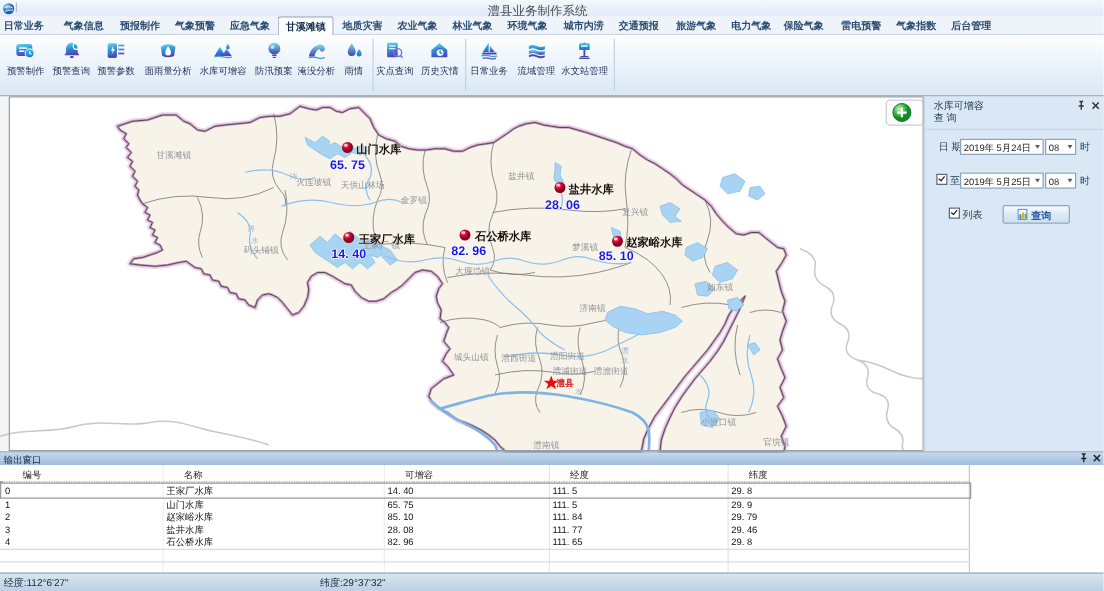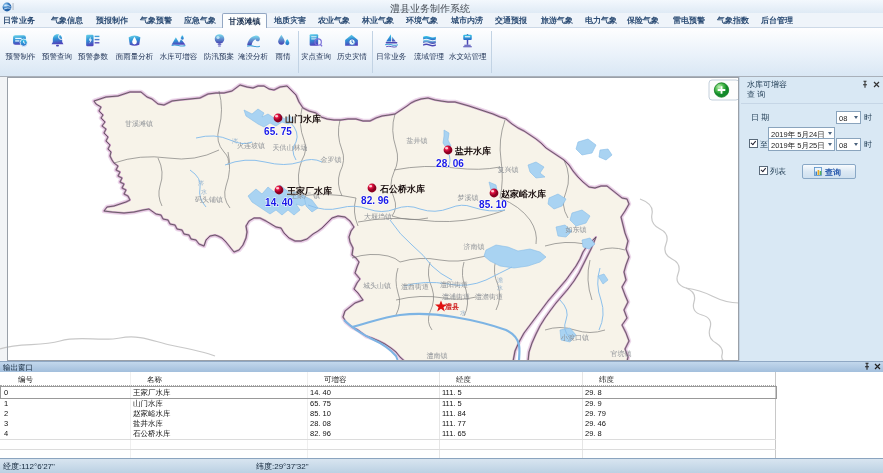--- a/index.html
+++ b/index.html
@@ -329,21 +329,21 @@
 <div class="ptext" style="left:747px;top:79px">水库可增容</div>
 <div class="ptext" style="left:747px;top:89px">查 询</div>
 <svg class="abs" style="left:861px;top:80px" width="8" height="9" viewBox="0 0 8 9">
     <path d="M2.5,1.2 h3 M4,1.2 v3.6 M2,4.8 h4 M4,4.8 v3" stroke="#333" stroke-width="1.1" fill="none"></path>
   </svg>
 <svg class="abs" style="left:873px;top:81px" width="7" height="7" viewBox="0 0 7 7">
     <path d="M1,1 L6,6 M6,1 L1,6" stroke="#333" stroke-width="1.2"></path>
   </svg>
 <div class="abs" style="left:741px;top:103px;width:142px;height:1px;background:#c6d6e6"></div>
 <div class="ptext" style="left:751px;top:112px">日 期</div>
-<div class="combo" style="left:768px;top:127px;width:65px;height:11px">
+<div class="combo" style="left:768px;top:111px;width:65px;height:11px">
     <span class="cv">2019年  5月24日</span>
     <span class="chev"></span>
   </div>
 <div class="combo" style="left:836px;top:111px;width:23px;height:11px">
     <span class="cv">08</span>
     <span class="chev"></span>
   </div>
 <div class="ptext" style="left:864px;top:112px">时</div>
 <div class="cb" style="left:749px;top:139px"></div>
 <div class="ptext" style="left:760px;top:139px">至</div>

